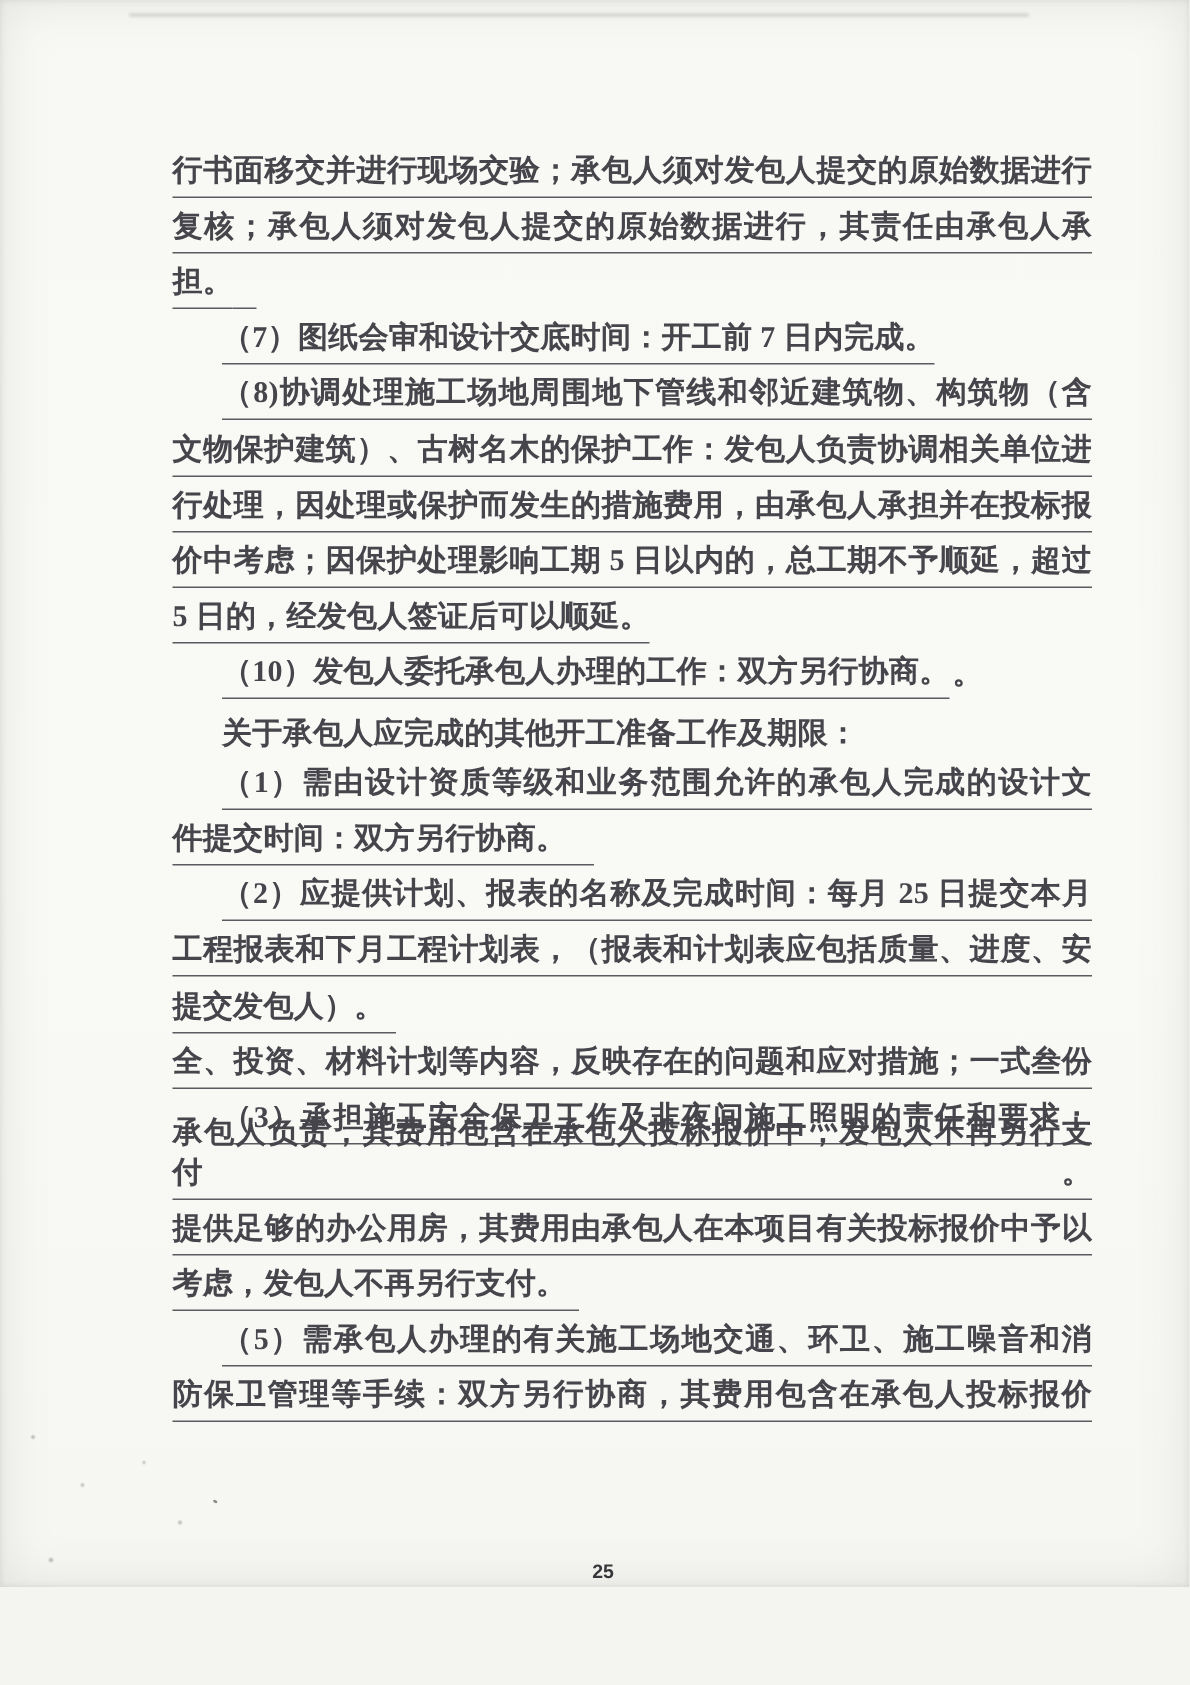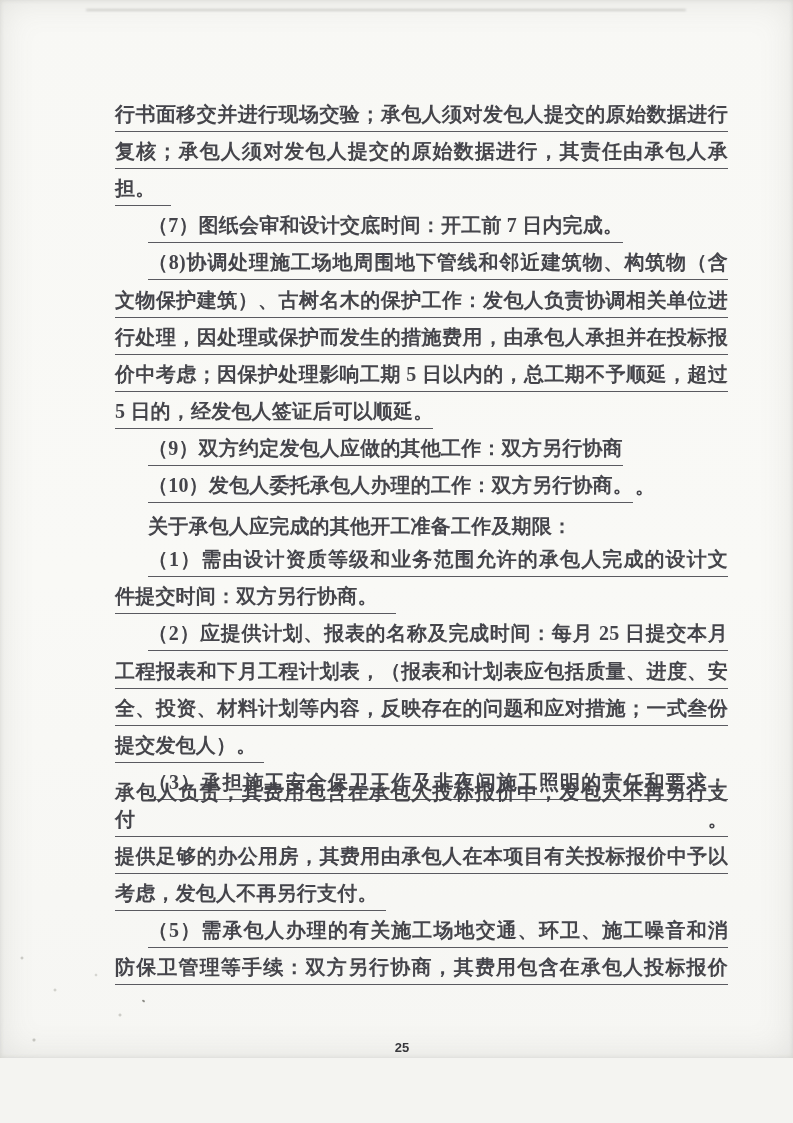--- a/index.html
+++ b/index.html
@@ -151,49 +151,46 @@
       <div class="line full">
         <span class="t ul">行处理，因处理或保护而发生的措施费用，由承包人承担并在投标报</span>
       </div>
       <div class="line full">
         <span class="t ul">价中考虑；因保护处理影响工期 5 日以内的，总工期不予顺延，超过</span>
       </div>
       <div class="line">
         <span class="t ul">5 日的，经发包人签证后可以顺延。</span>
       </div>
       <div class="line indent">
-        <span class="t ul">（9）双方约定发包人应做的其他工作：双方另行协商</span>
-      </div>
-      <div class="line indent">
         <span class="t ul">（10）发包人委托承包人办理的工作：双方另行协商。</span>
         <span class="t suffix">。</span>
       </div>
       <div class="line indent">
         <span class="t">关于承包人应完成的其他开工准备工作及期限：</span>
       </div>
       <div class="line indent full">
         <span class="t ul">（1）需由设计资质等级和业务范围允许的承包人完成的设计文</span>
       </div>
       <div class="line">
         <span class="t ul">件提交时间：双方另行协商。</span>
         <span class="tail" style="width: 18px;"></span>
       </div>
       <div class="line indent full">
         <span class="t ul">（2）应提供计划、报表的名称及完成时间：每月 25 日提交本月</span>
       </div>
       <div class="line full">
         <span class="t ul">工程报表和下月工程计划表，（报表和计划表应包括质量、进度、安</span>
       </div>
-      <div class="line full">
-        <span class="t ul">全、投资、材料计划等内容，反映存在的问题和应对措施；一式叁份</span>
-      </div>
       <div class="line">
         <span class="t ul">提交发包人）。</span>
         <span class="tail" style="width: 8px;"></span>
       </div>
+      <div class="line full">
+        <span class="t ul">全、投资、材料计划等内容，反映存在的问题和应对措施；一式叁份</span>
+      </div>
       <div class="line indent full">
         <span class="t ul">（3）承担施工安全保卫工作及非夜间施工照明的责任和要求：</span>
       </div>
       <div class="line full">
         <span class="t ul">承包人负责，其费用包含在承包人投标报价中，发包人不再另行支付。</span>
       </div>
       <div class="line full">
         <span class="t ul">提供足够的办公用房，其费用由承包人在本项目有关投标报价中予以</span>
       </div>
       <div class="line">

